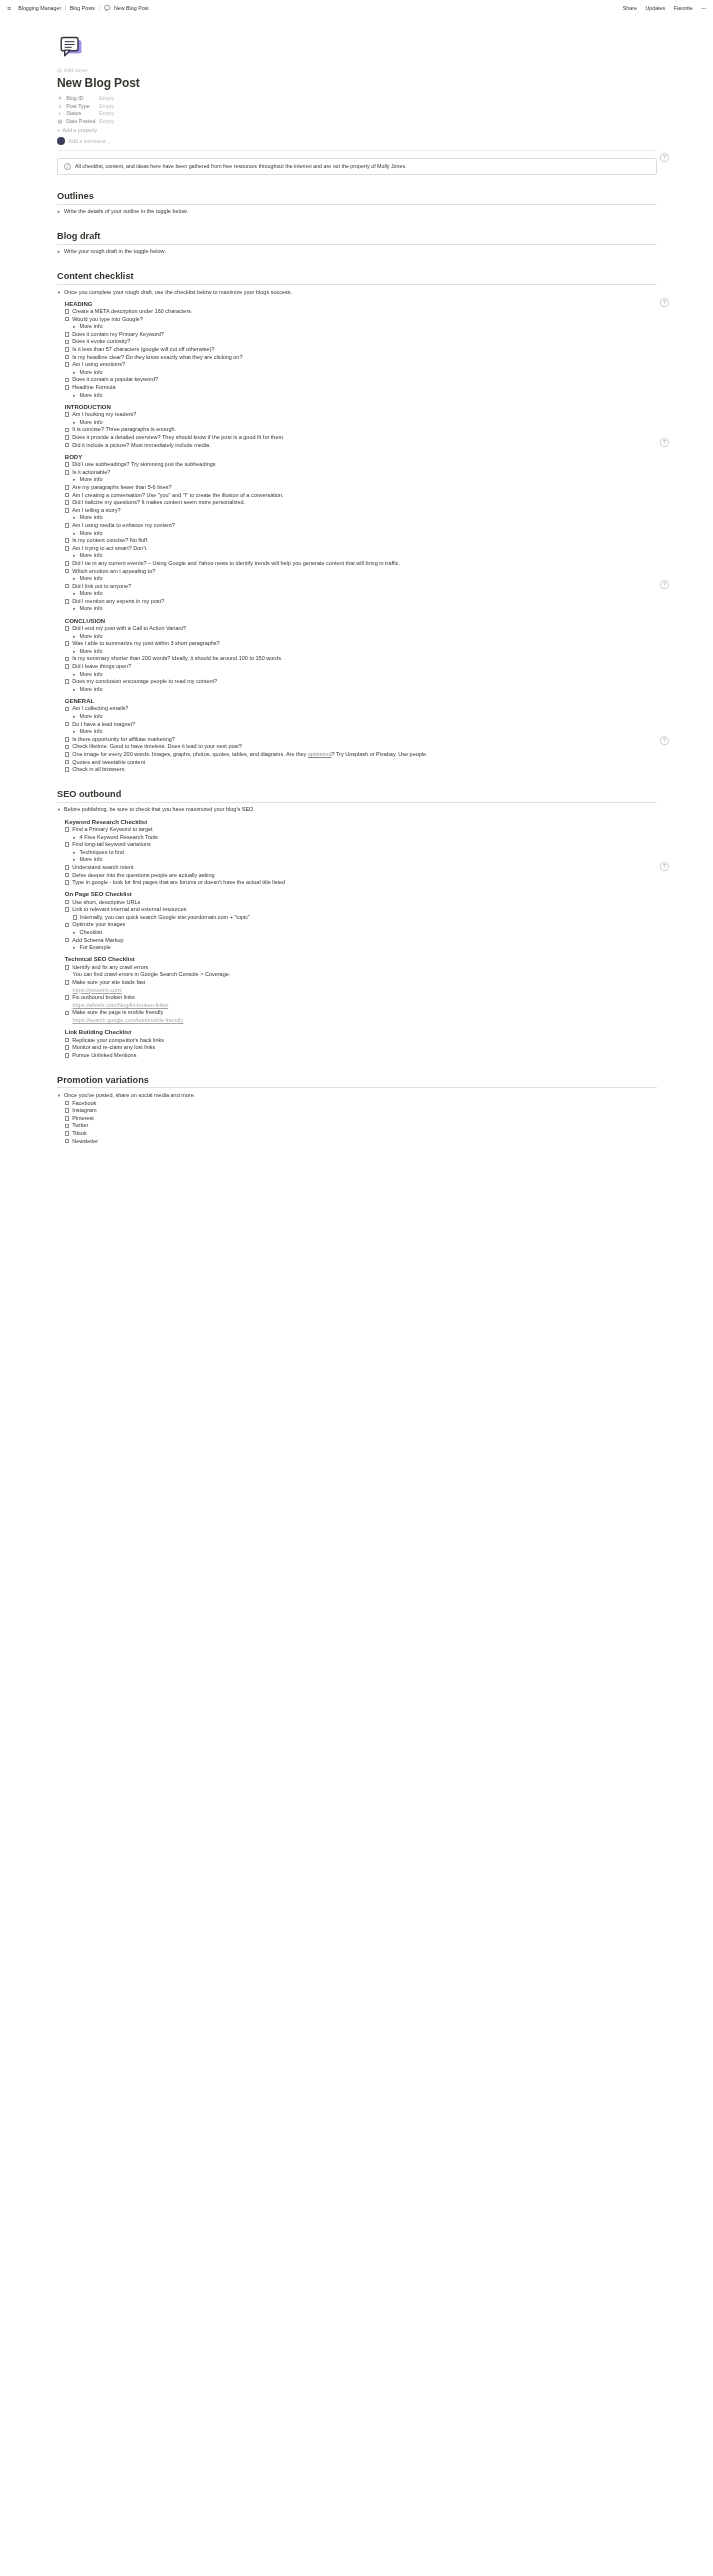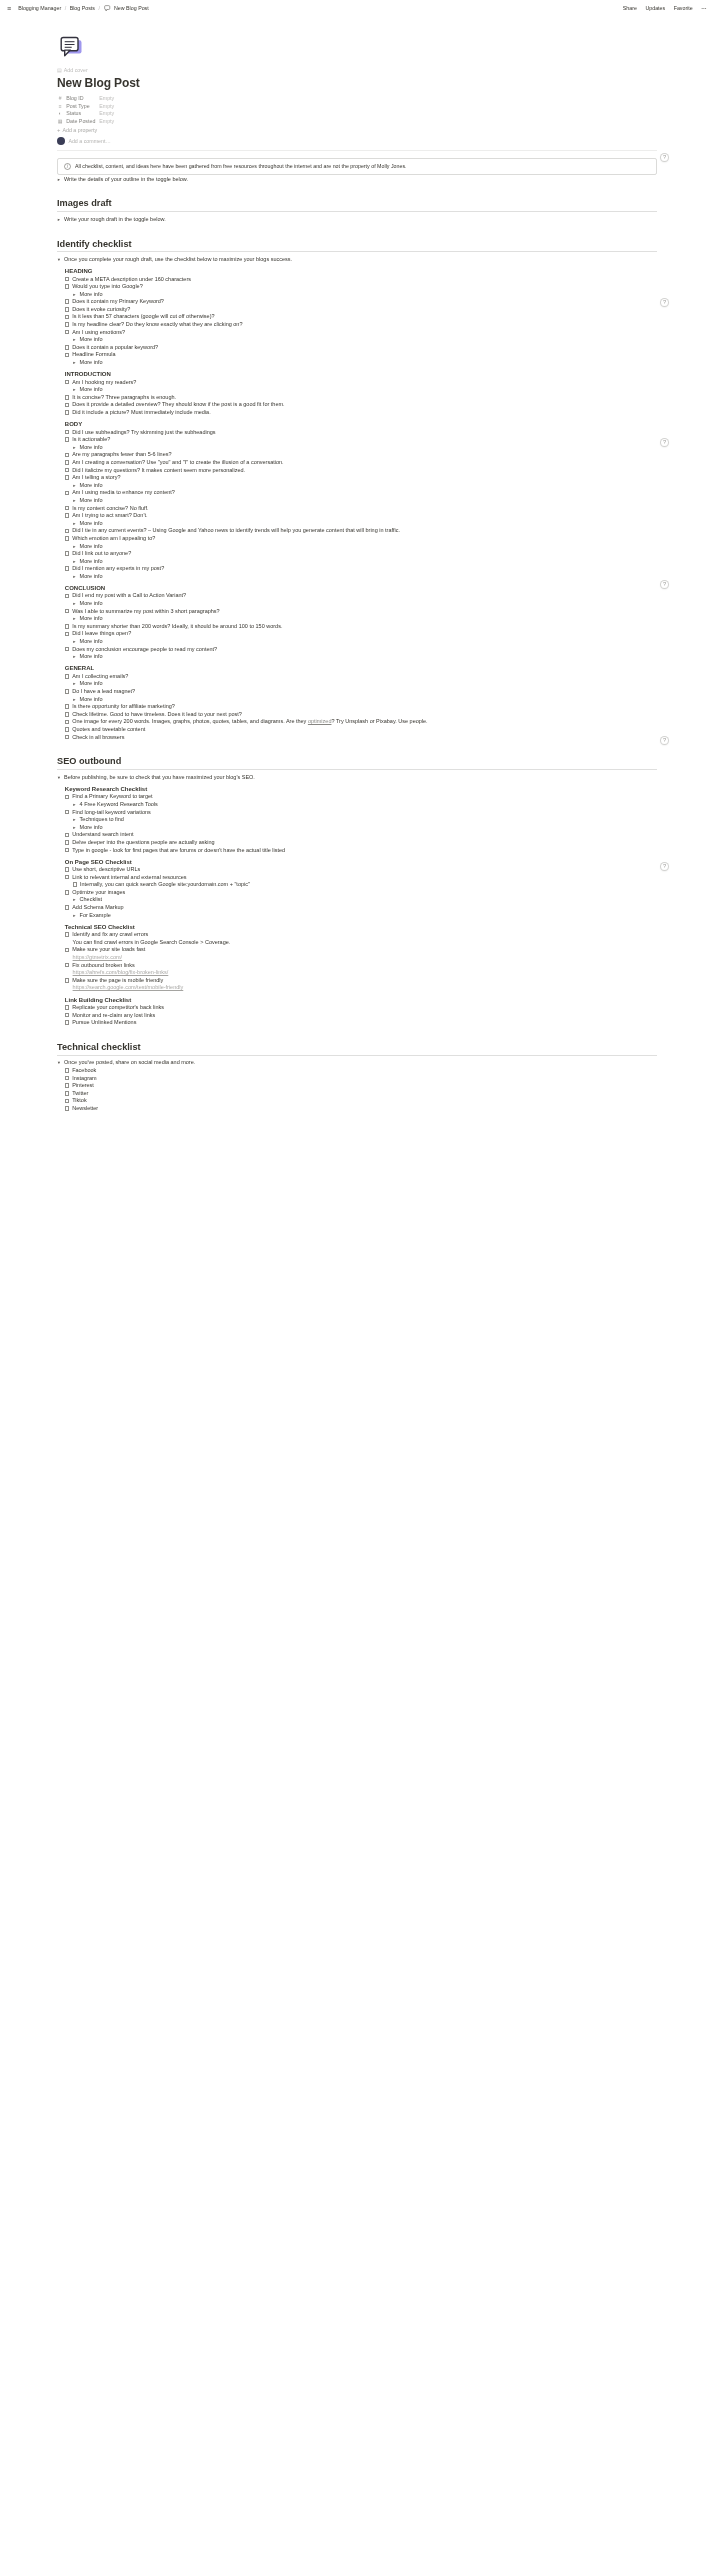--- a/index.html
+++ b/index.html
@@ -150,30 +150,31 @@
     <span class="comment-ph">Add a comment…</span>
   </div>
 
   <div class="callout">
     <span class="info-icon">i</span>
     <span class="callout-text">All checklist, content, and ideas here have been gathered from free resources throughout the internet and are not the property of Molly Jones.</span>
   </div>
 
   
   <div id="blocks">
+      <div class="h1">Outlines</div>
       <div class="row toggle" style="margin-left: 0px;">
         <span class="marker arrow">▸</span>
         <span class="label">Write the details of your outline in the toggle below.</span>
       </div>
-      <div class="h1">Images draft</div>
+      <div class="h1">Blog draft</div>
       <div class="row toggle" style="margin-left: 0px;">
         <span class="marker arrow">▸</span>
         <span class="label">Write your rough draft in the toggle below.</span>
       </div>
-      <div class="h1">Identify checklist</div>
+      <div class="h1">Content checklist</div>
       <div class="row toggle" style="margin-left: 0px;">
         <span class="marker arrow">▾</span>
         <span class="label">Once you complete your rough draft, use the checklist below to maximize your blogs success.</span>
       </div>
       <div class="h3" style="margin-left: 7.8px;">HEADING</div>
       <div class="row todo" style="margin-left: 7.8px;">
         <span class="marker cb"></span>
         <span class="label">Create a META description under 160 characters</span>
       </div>
       <div class="row todo" style="margin-left: 7.8px;">
@@ -498,21 +499,21 @@
         <span class="label">Replicate your competitor's back links</span>
       </div>
       <div class="row todo" style="margin-left: 7.8px;">
         <span class="marker cb"></span>
         <span class="label">Monitor and re-claim any lost links</span>
       </div>
       <div class="row todo" style="margin-left: 7.8px;">
         <span class="marker cb"></span>
         <span class="label">Pursue Unlinked Mentions</span>
       </div>
-      <div class="h1">Technical checklist</div>
+      <div class="h1">Promotion variations</div>
       <div class="row toggle" style="margin-left: 0px;">
         <span class="marker arrow">▾</span>
         <span class="label">Once you've posted, share on social media and more.</span>
       </div>
       <div class="row todo" style="margin-left: 7.8px;">
         <span class="marker cb"></span>
         <span class="label">Facebook</span>
       </div>
       <div class="row todo" style="margin-left: 7.8px;">
         <span class="marker cb"></span>

